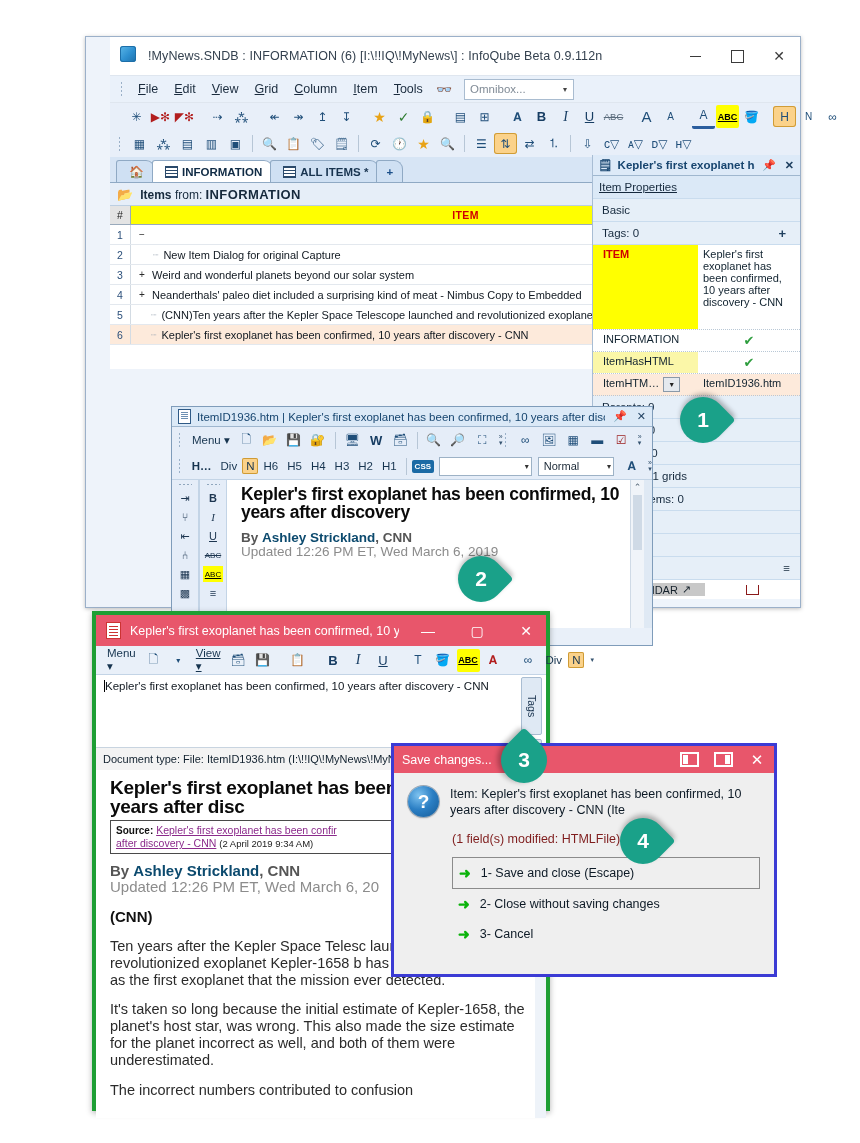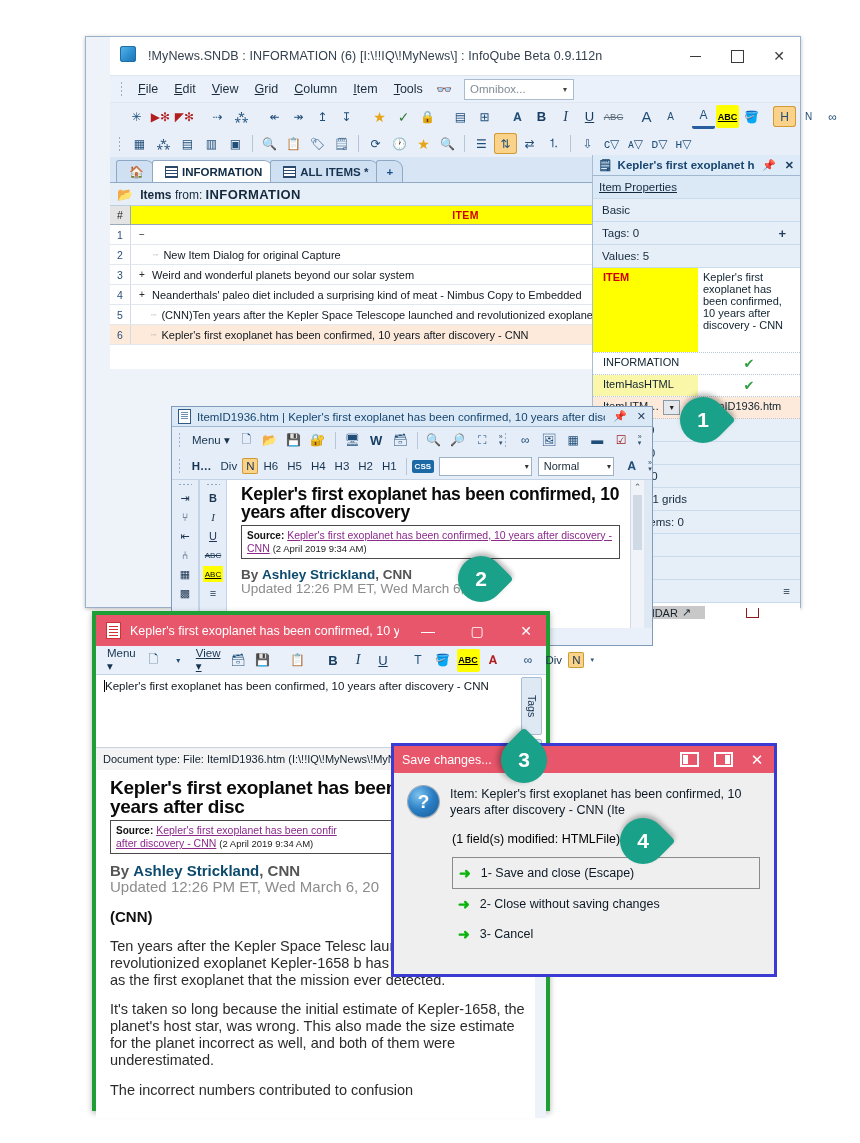--- a/index.html
+++ b/index.html
@@ -274,21 +274,21 @@
   .sd-close { font-size: 15px; }
   .sd-body { padding: 13px 14px 0 14px; display: flex; gap: 11px; }
   .q-ico {
     width: 31px; height: 31px; border-radius: 50%; flex: 0 0 auto;
     background: radial-gradient(circle at 34% 30%, #7ec3f0 0%, #2b7fc4 48%, #155a96 100%);
     color: #fff; font-weight: bold; font-size: 19px;
     display: flex; align-items: center; justify-content: center;
     box-shadow: 0 0 0 1px #9aa7b4, 0 1px 2px rgba(0,0,0,.3);
   }
   .sd-msg { font-size: 12.5px; color: #0d1a26; line-height: 1.28; }
-  .sd-sub { font-size: 12.5px; color: #000000; margin: 14px 0 0 58px; }
+  .sd-sub { font-size: 12.5px; color: #7f1d1d; margin: 14px 0 0 58px; }
   .sd-opts { margin: 11px 14px 0 58px; }
   .sd-opt { display: flex; align-items: center; gap: 10px; font-size: 12.5px; color: #0d1a26;
             padding: 7px 6px; }
   .sd-opt.boxed { border: 1px solid #8b8b8b; background: #efefef; }
   .arrow-g { color: #0bb30b; font-size: 14px; font-weight: bold; }
 
   
   .badge {
     position: absolute; width: 46px; height: 46px;
     background: #1aa189; color: #fff;
@@ -494,21 +494,20 @@
         <span class="ttxt">Kepler's first exoplanet has …</span>
         <span class="pin">📌</span>
         <span class="xclose">✕</span>
       </div>
       <div class="prow head">Item Properties</div>
       <div class="prow">Basic</div>
       <div class="prow">
         <span>Tags: 0</span>
         <span class="plus">+</span>
       </div>
-      <div class="prow">Values: 5</div>
 
       <div class="vrow item-val">
         <div class="k" style="height:78px">ITEM</div>
         <div class="v">Kepler's first exoplanet has been confirmed, 10 years after discovery - CNN</div>
       </div>
       <div class="vrow">
         <div class="k">INFORMATION</div>
         <div class="v center">✔</div>
       </div>
       <div class="vrow hashtml">
@@ -628,25 +627,20 @@
           <div class="vbtn bold" style="font-weight:bold">B</div>
           <div class="vbtn" style="font-style:italic;font-family:'Liberation Serif',serif">I</div>
           <div class="vbtn" style="text-decoration:underline">U</div>
           <div class="vbtn" style="text-decoration:line-through;font-size:8px">ABC</div>
           <div class="vbtn" style="background:#ffff00;font-size:8px;text-decoration:underline;color:#000">ABC</div>
           <div class="vbtn">≡</div>
         </div>
 
         <div class="content">
           <div class="art-h1">Kepler's first exoplanet has been confirmed, 10 years after discovery</div>
-          <div class="src-box">
-            <span class="src-lbl">Source:</span>
-            <a class="src-link">Kepler's first exoplanet has been confirmed, 10 years after discovery - CNN</a>
-            <span class="src-date">(2 April 2019 9:34 AM)</span>
-          </div>
           <div class="byline">
             <span>By </span><b>Ashley Strickland</b><span>, CNN</span>
             <div class="upd">Updated 12:26 PM ET, Wed March 6, 2019</div>
           </div>
         </div>
 
         <div class="vscroll">
           <div class="arr">⌃</div>
           <div class="thumb"></div>
         </div>

